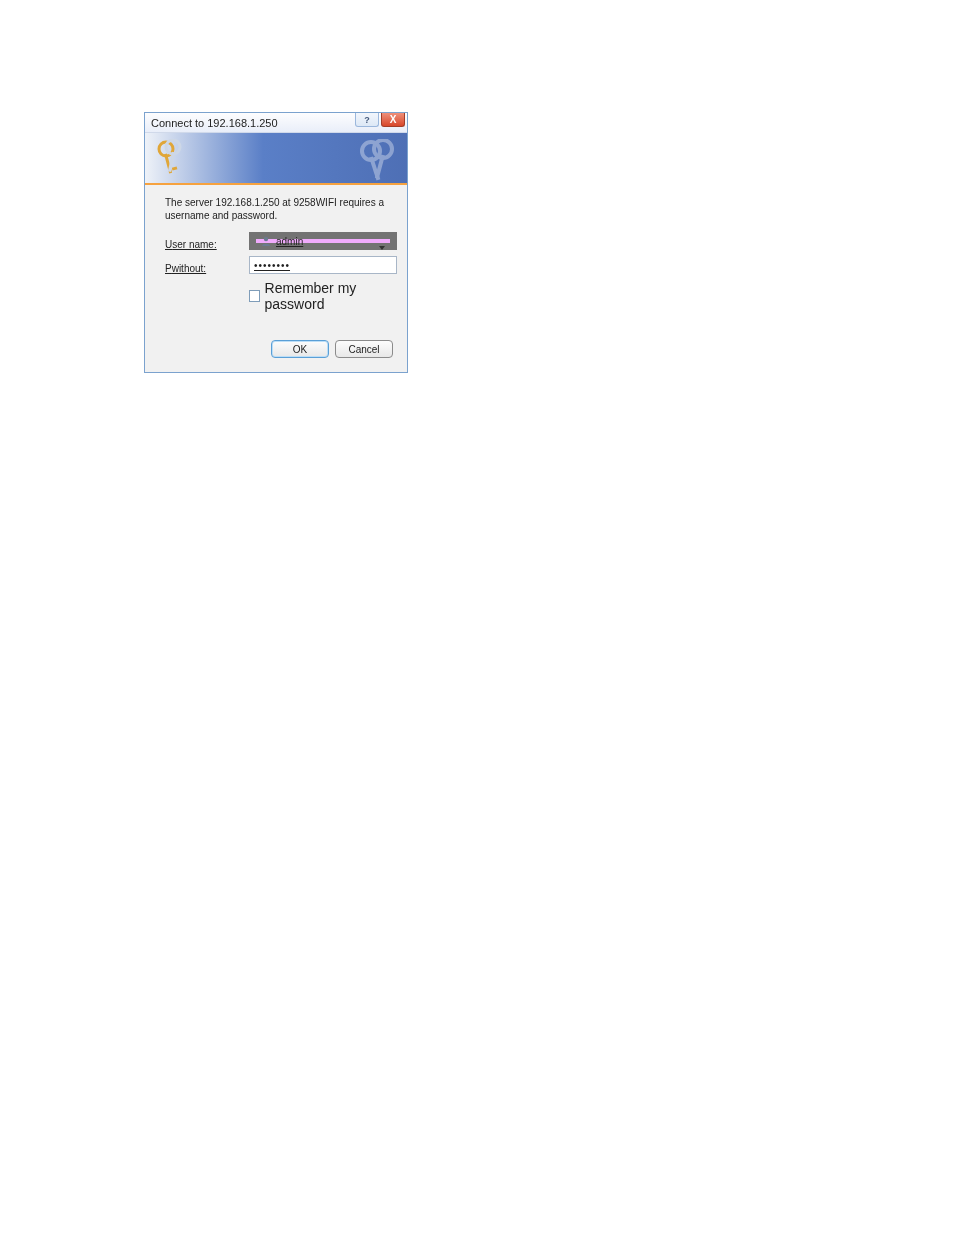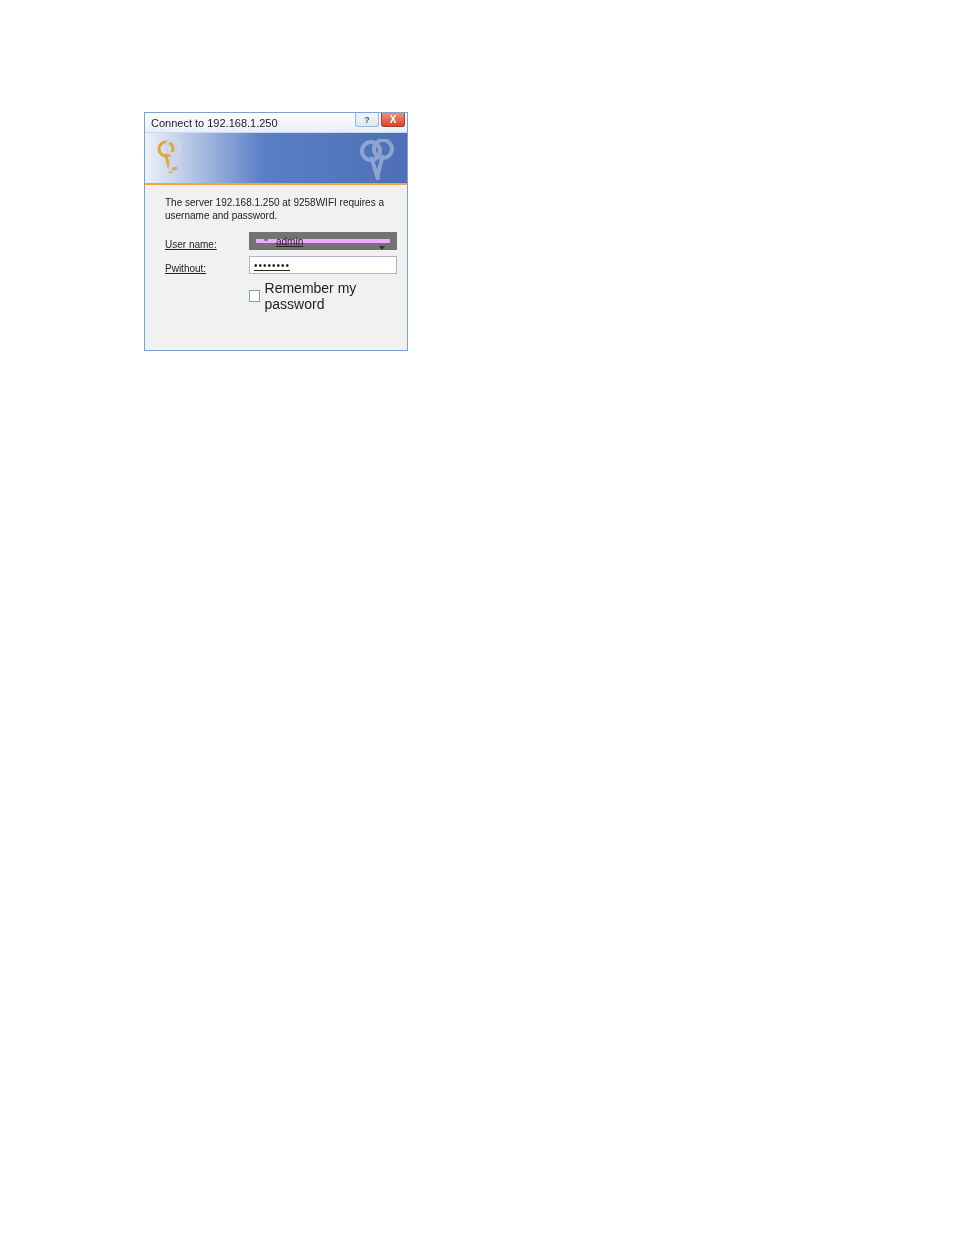--- a/index.html
+++ b/index.html
@@ -223,14 +223,18 @@
     <div class="form-row">
       <div class="form-label"><span class="ul">P</span><span>without:</span></div>
       <div class="pwd">••••••••</div>
     </div>
 
     <div class="remember-row">
       <div class="cb"></div>
       <span><span class="ul">R</span><span>emember my password</span></span>
     </div>
 
+    <div class="button-row">
+      <div class="btn btn-ok">OK</div>
+      <div class="btn">Cancel</div>
+    </div>
   </div>
 </div>
 
 </body></html>

